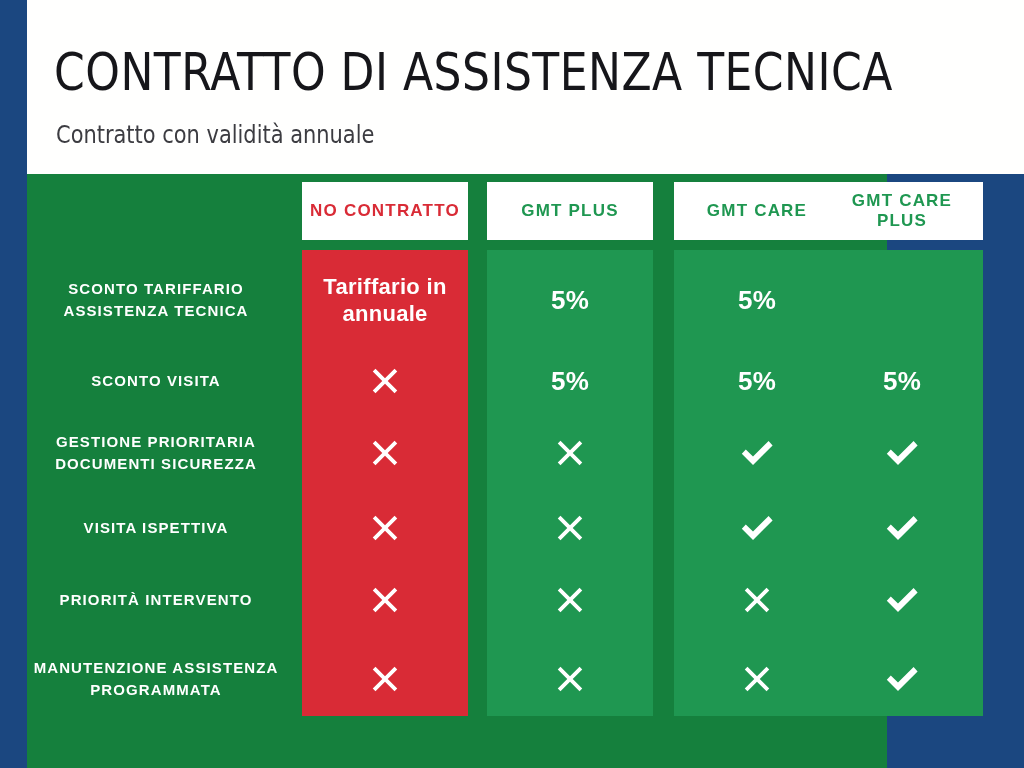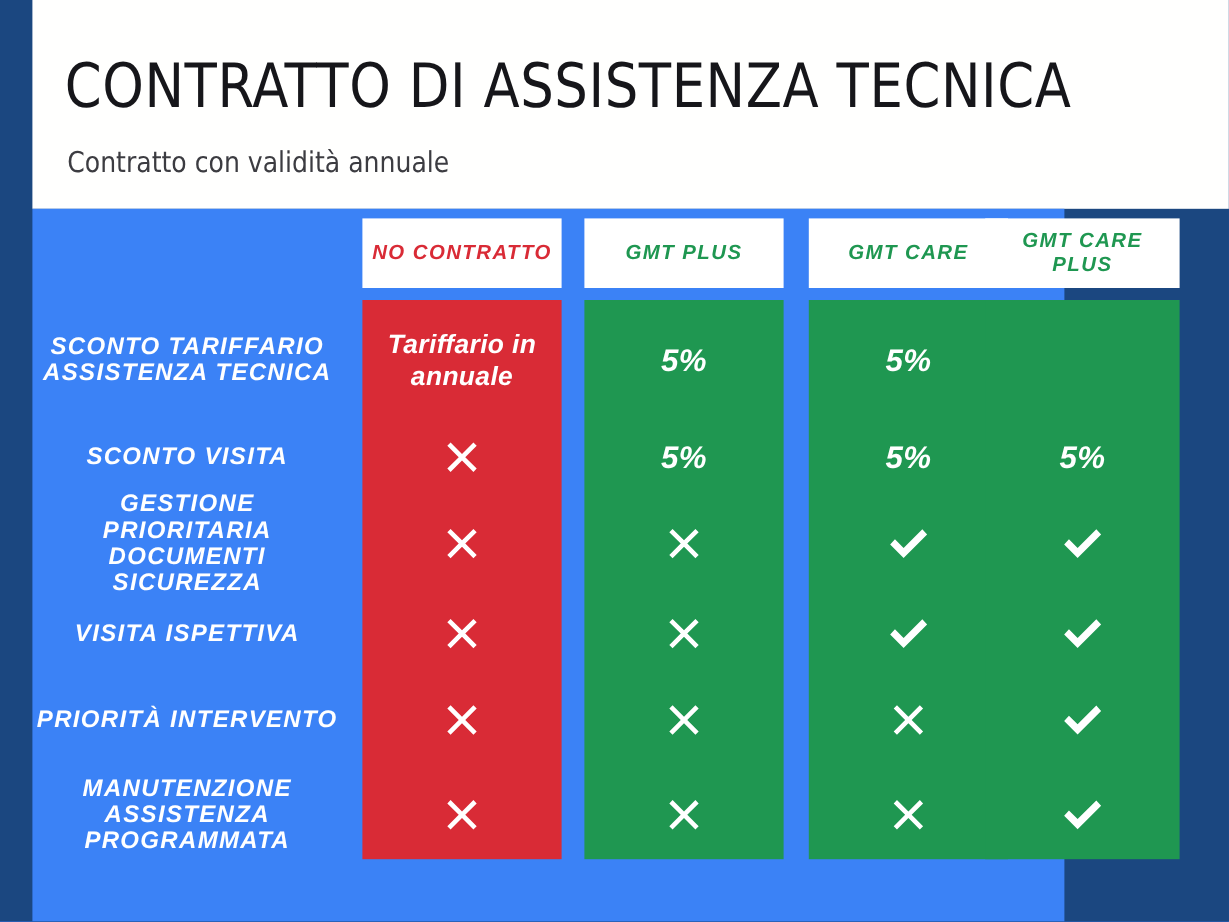--- a/index.html
+++ b/index.html
@@ -59,22 +59,21 @@
     transform-origin: left center;
   }
 
   
   #table-area {
     position: absolute;
     left: 0;
     top: 174px;
     width: 860px;
     height: 594px;
-    background: #3b82f6;
-    font-style: italic;
+    background: #15803d;
   }
 
   
   .col-header {
     position: absolute;
     top: 8px;
     height: 58px;
     background: #ffffff;
     display: flex;
     align-items: center;
@@ -110,21 +109,21 @@
     position: absolute;
     left: 0;
     width: 1024px;
   }
   .row-label {
     position: absolute;
     left: 0;
     width: 258px;
     text-align: center;
     color: #ffffff;
-    font-size: 20px;
+    font-size: 15px;
     font-weight: bold;
     line-height: 22px;
     letter-spacing: 1.1px;
   }
   .cell {
     position: absolute;
     display: flex;
     align-items: center;
     justify-content: center;
     text-align: center;

